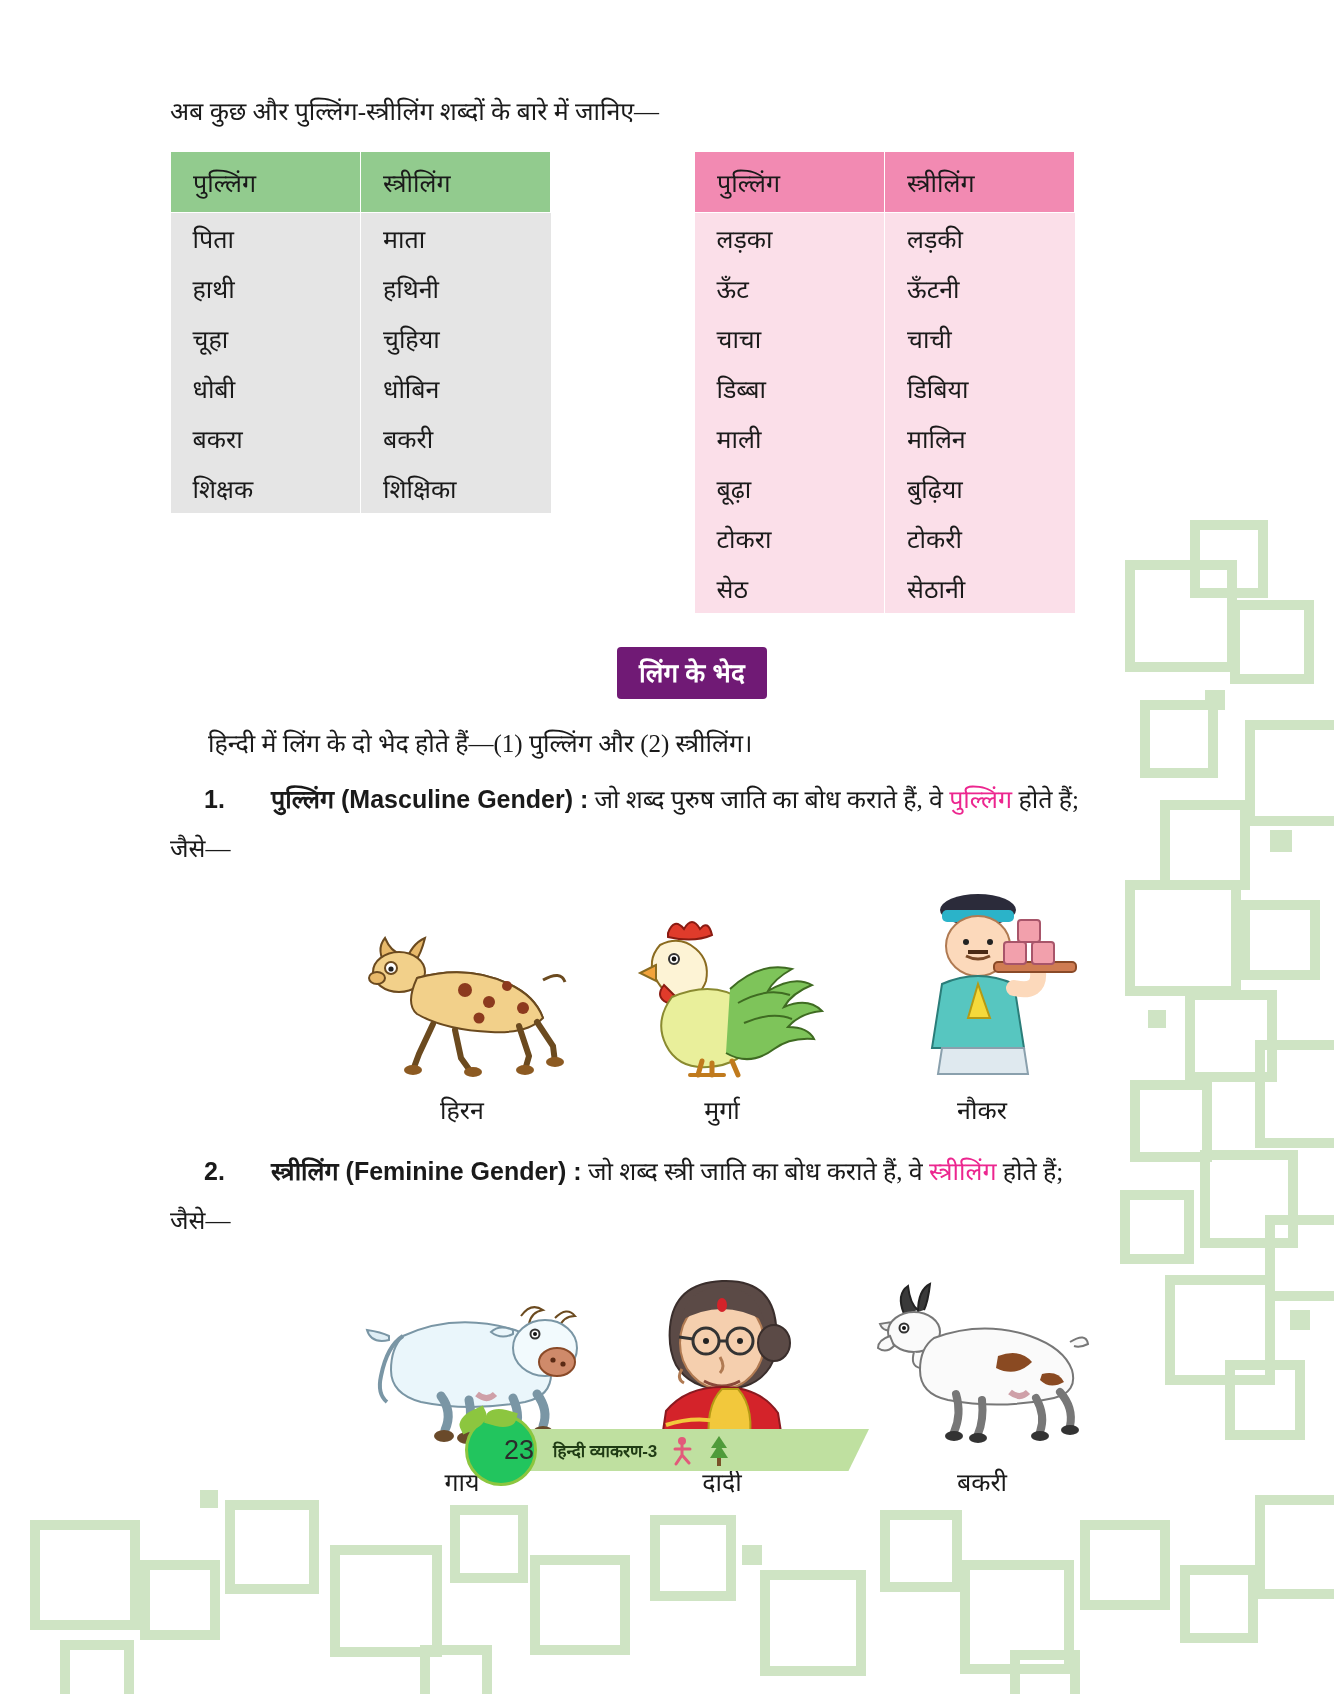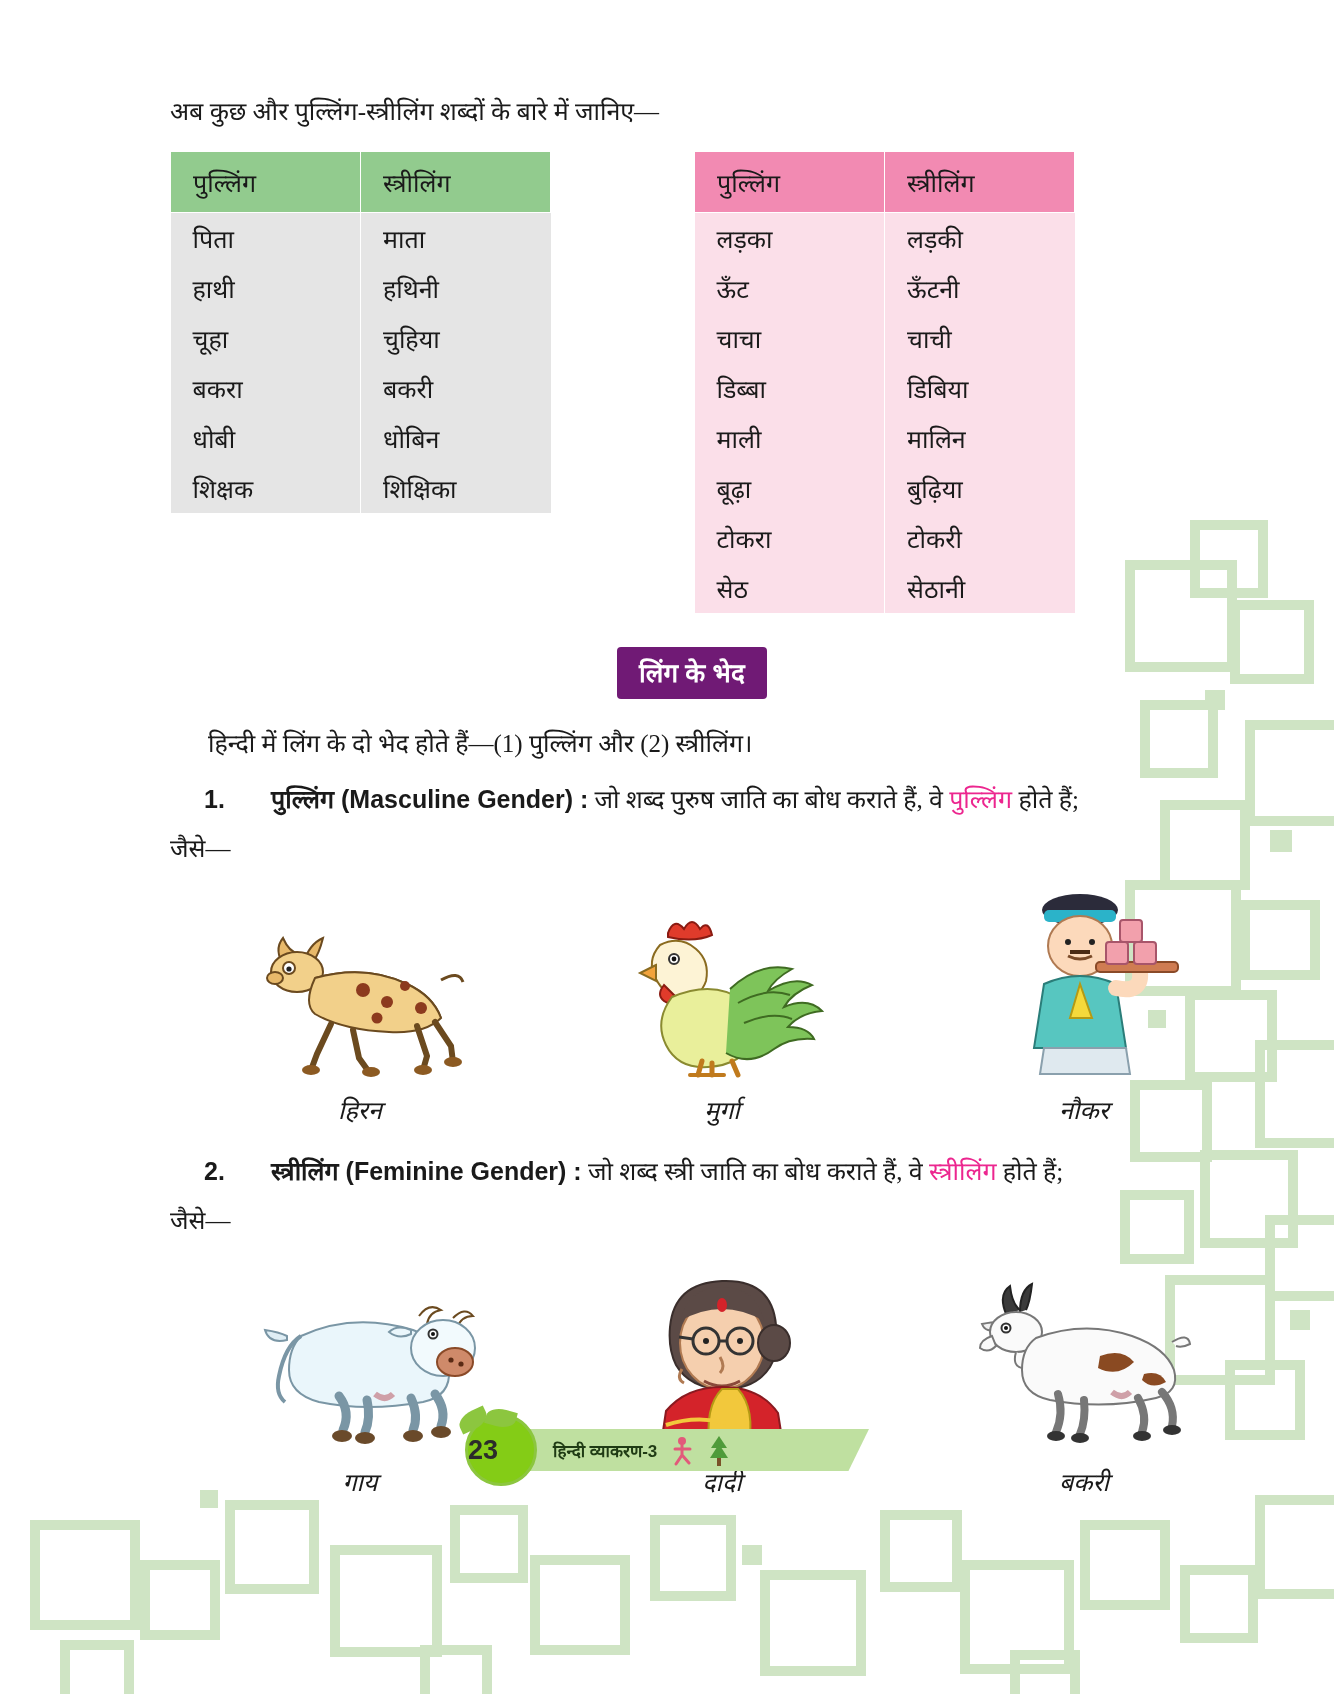--- a/index.html
+++ b/index.html
@@ -117,25 +117,23 @@
     font-family: "Liberation Sans", sans-serif;
     font-size: 25px;
     margin-left: 40px;
   }
   .pink-word { color: #ec268f; }
   .jaise { font-size: 25px; margin: 0 0 8px 0; }
 
   
   .pic-row {
     display: flex;
-    justify-content: space-between;
-    gap: 96px;
+    justify-content: center;
     margin: 14px 0 6px 0;
     padding-left: 60px;
-    font-style: italic;
   }
   .pic-cell {
     width: 260px;
     text-align: center;
   }
   .pic-box {
     height: 200px;
     display: flex;
     align-items: flex-end;
     justify-content: center;
@@ -159,27 +157,27 @@
   .footer-inner {
     position: relative;
     display: flex;
     align-items: center;
   }
   .leaf-badge {
     position: relative;
     width: 66px;
     height: 66px;
     border-radius: 50%;
-    background: #84cc16;
+    background: #22c55e;
     border: 3px solid #8cc63f;
     display: flex;
     align-items: center;
-    justify-content: flex-start;
+    justify-content: flex-end;
     font-family: "Liberation Sans", sans-serif;
-    font-weight: bold;
+    font-weight: normal;
     font-size: 27px;
     color: #2b2b2b;
     z-index: 4;
   }
   .leaf-1, .leaf-2 {
     position: absolute;
     width: 30px;
     height: 18px;
     background: #8cc63f;
     border-radius: 60% 0 60% 0;
@@ -275,26 +273,26 @@
         </tr>
         <tr>
           <td>हाथी</td>
           <td>हथिनी</td>
         </tr>
         <tr>
           <td>चूहा</td>
           <td>चुहिया</td>
         </tr>
         <tr>
+          <td>धोबी</td>
+          <td>धोबिन</td>
+        </tr>
+        <tr>
           <td>बकरा</td>
           <td>बकरी</td>
-        </tr>
-        <tr>
-          <td>धोबी</td>
-          <td>धोबिन</td>
         </tr>
         <tr>
           <td>शिक्षक</td>
           <td>शिक्षिका</td>
         </tr>
       </tbody>
     </table>
 
     <table class="word-table tbl-pink">
       <thead>

